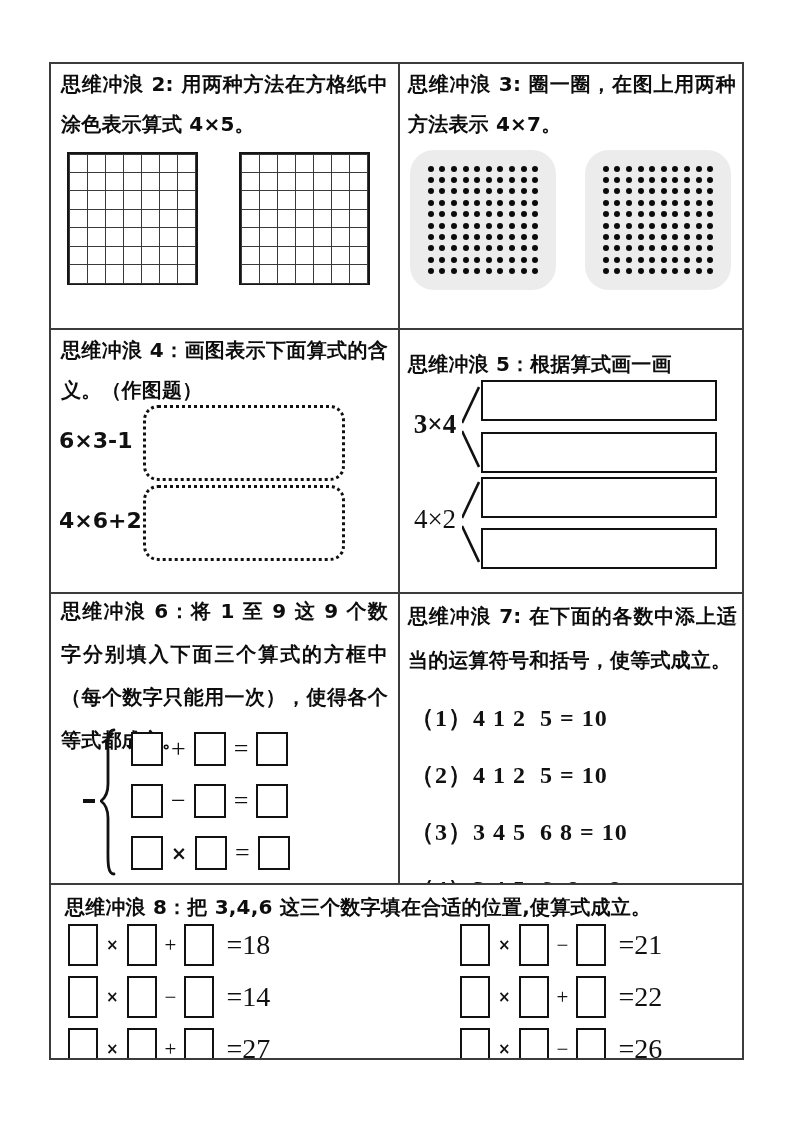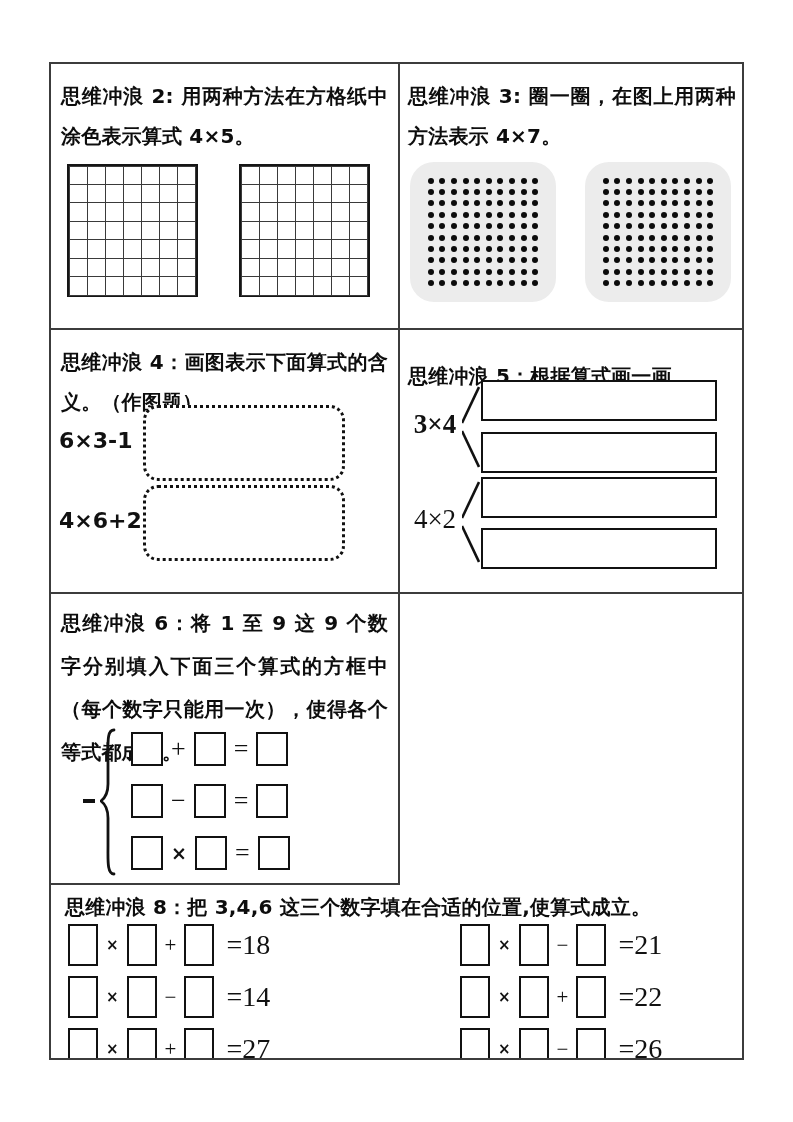--- a/index.html
+++ b/index.html
@@ -8,21 +8,21 @@
     font-family:"DejaVu Sans","Liberation Sans",sans-serif;color:#111;
     -webkit-font-smoothing:antialiased;
   }
   .sheet{
     position:absolute;left:49px;top:62px;width:695px;height:998px;
     border:2px solid #3c3c3c;display:grid;box-sizing:border-box;
     grid-template-columns:349px 342px;
     grid-template-rows:266px 264px 291px auto;
     background:#fff;
   }
-  .cell{position:relative;box-sizing:border-box;padding:12px 10px 0 10px;overflow:hidden;}
+  .cell{position:relative;box-sizing:border-box;padding:0 10px 0 10px;overflow:hidden;}
   .bR{border-right:2px solid #3c3c3c;}
   .bB{border-bottom:2px solid #3c3c3c;}
   .span2{grid-column:1 / 3;padding:5px 10px 0 10px;}
   .cell-title{
     font-weight:700;font-size:20px;line-height:40px;text-align:justify;
     letter-spacing:.2px;color:#0d0d0d;
   }
   .t3line{line-height:43px;}
   .t1line{line-height:34px;}
 
@@ -458,20 +458,29 @@
             <span class="eqbox"></span>
             <span class="eqop mul">×</span>
             <span class="eqbox"></span>
             <span class="eqop">=</span>
             <span class="eqbox"></span>
           </div>
       </div>
     </div>
   </div>
 
+  <div class="cell bB" style="padding-left:8px;padding-right:5px;">
+    <div class="cell-title" style="line-height:44px;">思维冲浪 7: 在下面的各数中添上适当的运算符号和括号，使等式成立。</div>
+    <div class="q7lines">
+      <div class="q7line">（1）4 1 2  5 = 10</div>
+      <div class="q7line">（2）4 1 2  5 = 10</div>
+      <div class="q7line">（3）3 4 5  6 8 = 10</div>
+      <div class="q7line">（4）3 4 5  6  8 = 8</div>
+    </div>
+  </div>
 
   <div class="cell span2">
     <div class="cell-title t1line" style="line-height:30px;margin-top:2px;margin-left:4px;">思维冲浪 8：把 3,4,6 这三个数字填在合适的位置,使算式成立。</div>
     <div class="q8wrap">
       <div class="q8col left">
         <div class="q8eq">
             <span class="eqbox"></span>
             <span class="eqop mul">×</span>
             <span class="eqbox"></span>
             <span class="eqop">+</span>

